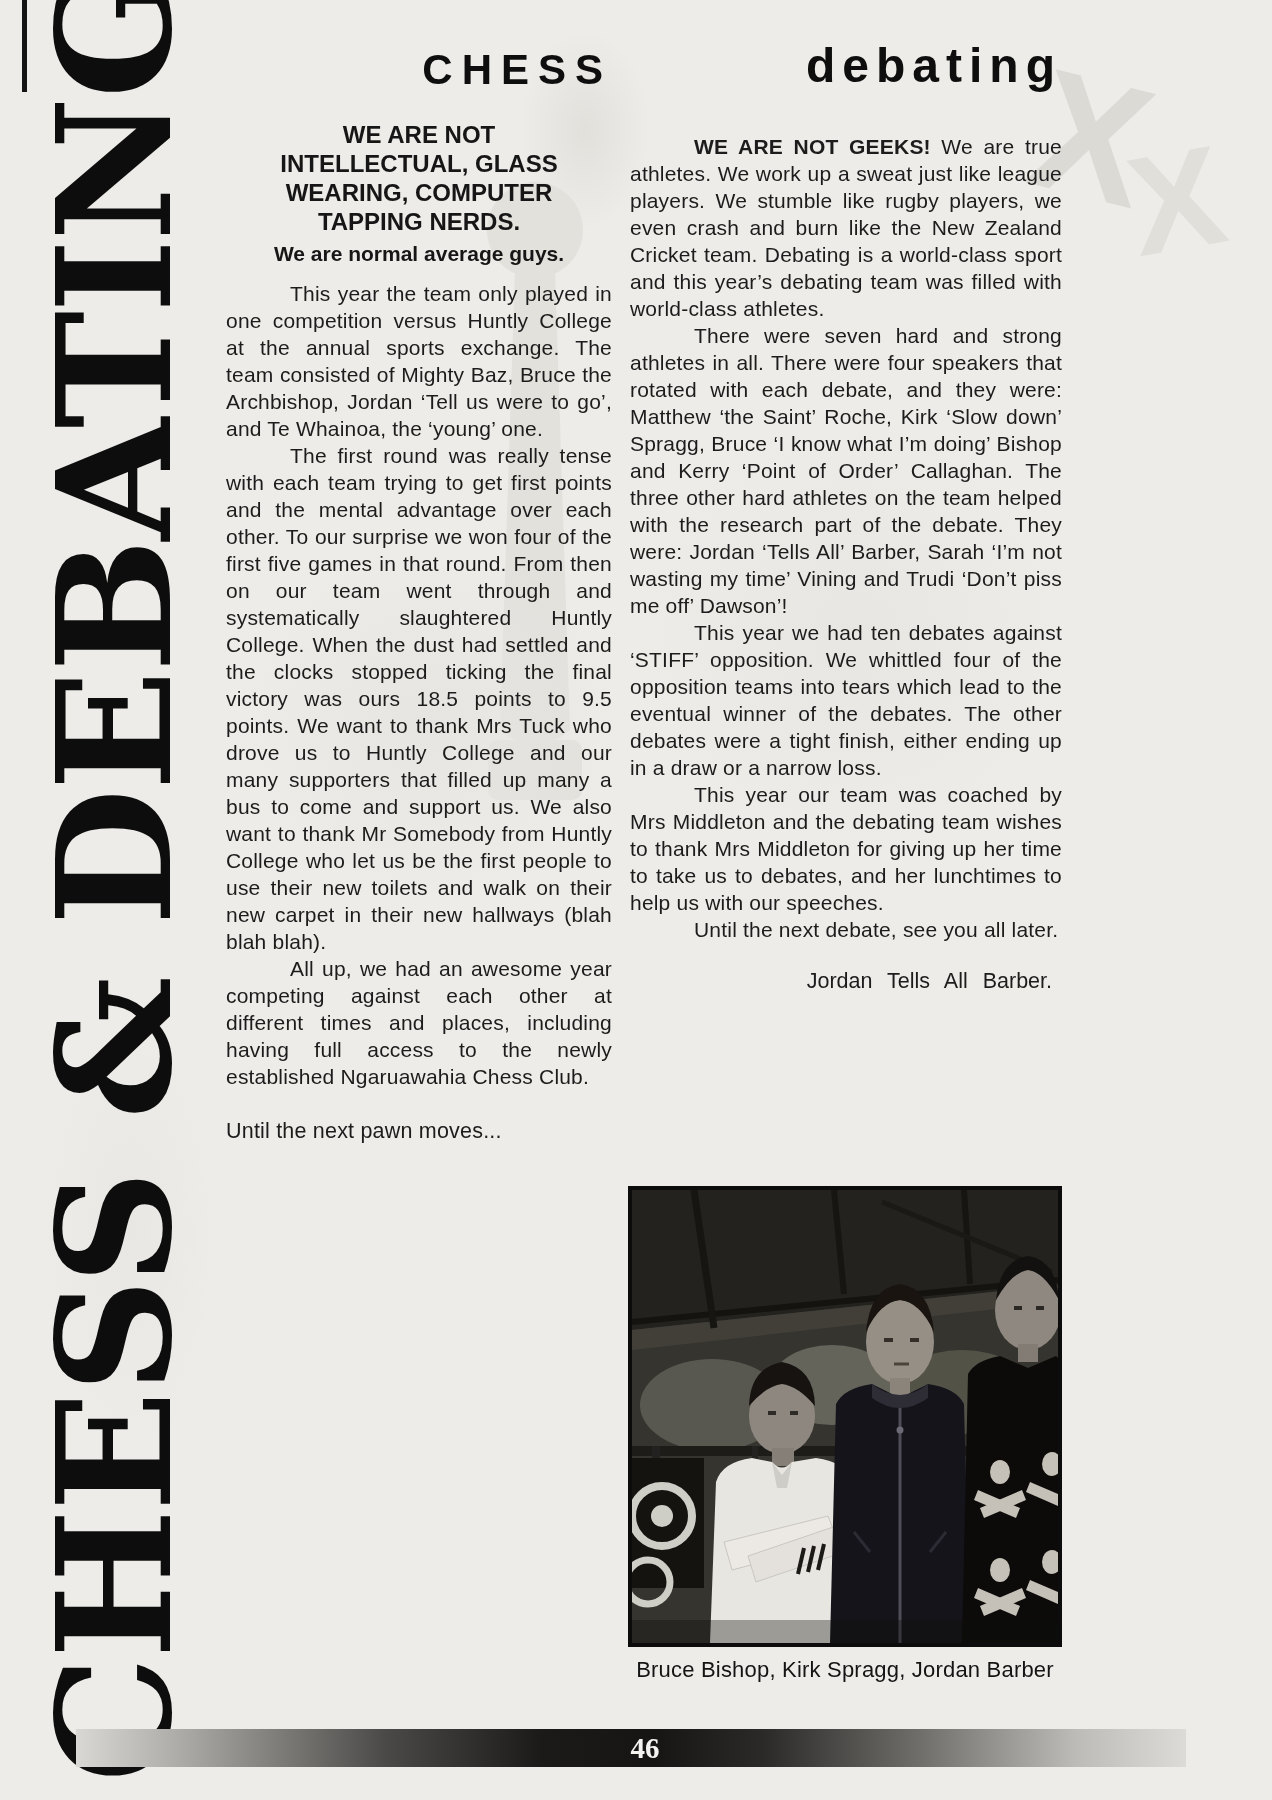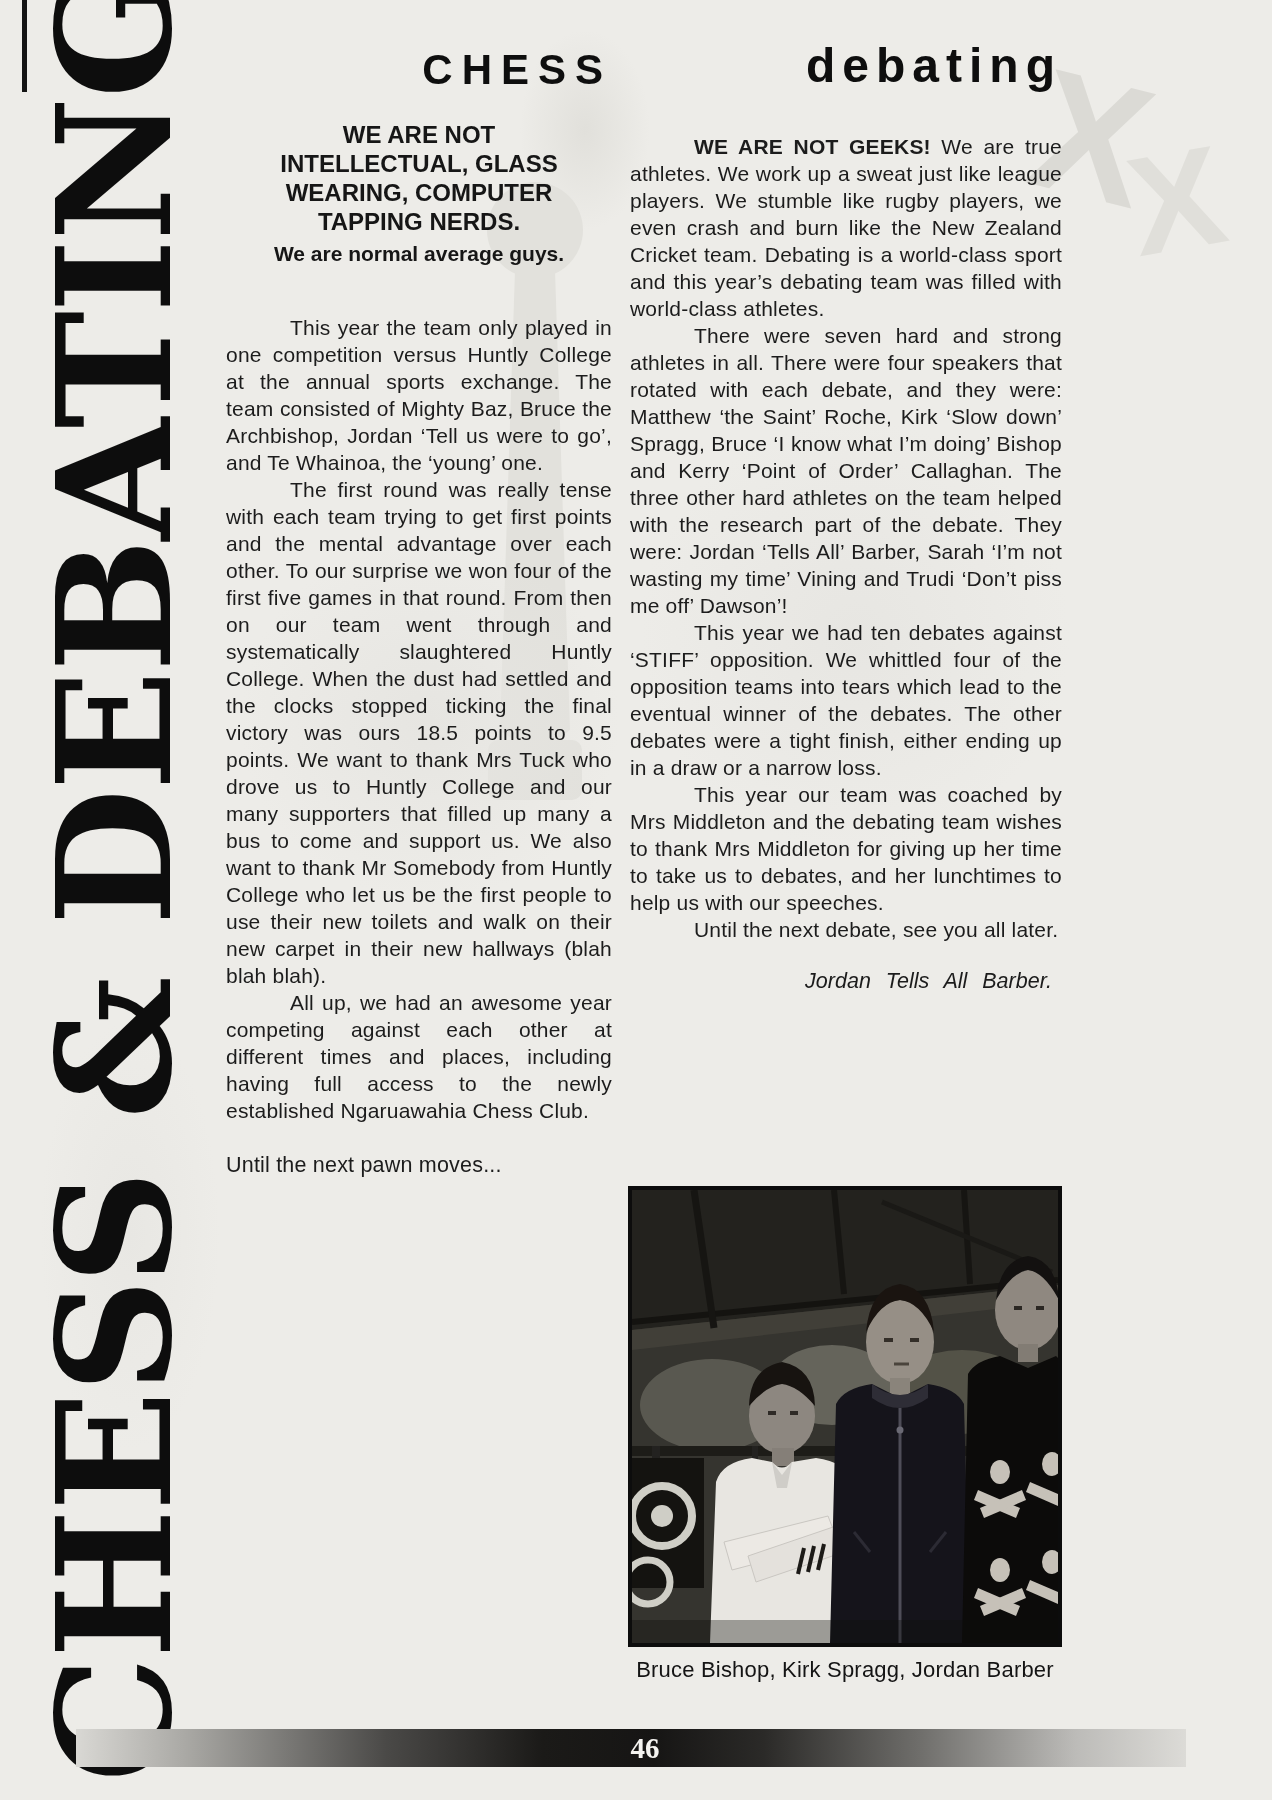--- a/index.html
+++ b/index.html
@@ -36,25 +36,25 @@
   .intro-caps{
     margin-top:26px;text-align:center;font-weight:bold;
     font-size:24px;line-height:29px;white-space:pre-line;color:#161616;
   }
   .intro-sub{margin-top:6px;text-align:center;font-weight:bold;font-size:21px;color:#161616;}
   .para{
     margin:0;text-align:justify;font-size:21px;line-height:27px;color:#1c1c1c;
     letter-spacing:0.2px;
   }
   .indent{text-indent:64px;}
-  .chess-body{margin-top:48px;}
+  .chess-body{margin-top:14px;}
   .debate-body{margin-top:40px;}
   .closing{margin-top:28px;text-align:left;font-size:21.5px;}
   .byline{
-    margin-top:26px;text-align:right;font-style:italic;font-size:21.5px;
+    margin-top:26px;text-align:right;font-size:21.5px;
     padding-right:10px;color:#1c1c1c;
   }
   .byline.spread{word-spacing:9px;}
   .lead-bold{font-weight:bold;}
   
   .photo-frame{
     position:absolute;left:628px;top:1186px;width:434px;height:461px;
     background:#2c2b27;border:4px solid #0c0c0c;box-sizing:border-box;
   }
   .photo-frame svg{display:block;width:100%;height:100%;}

